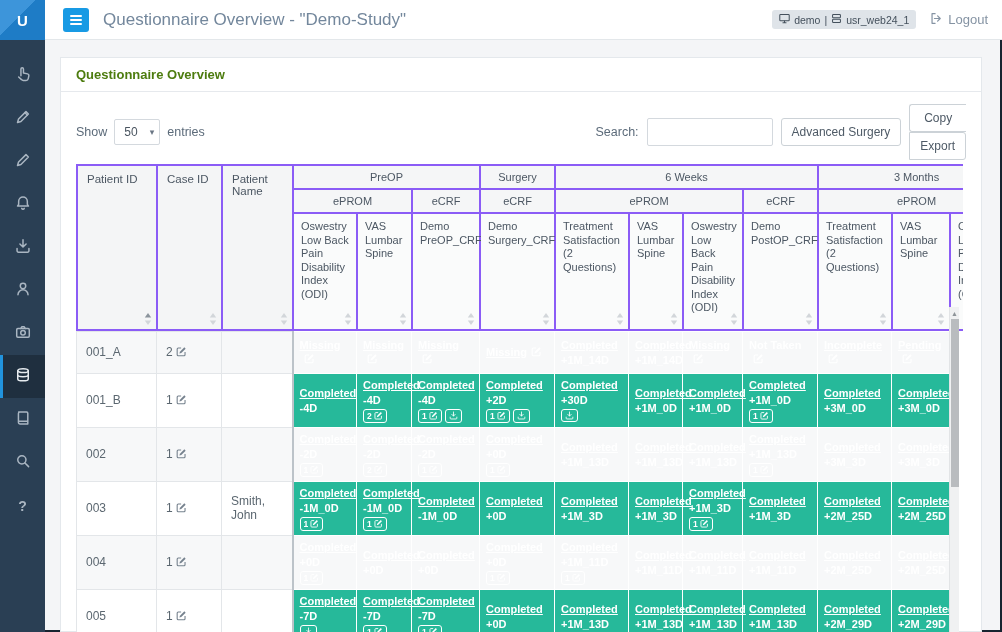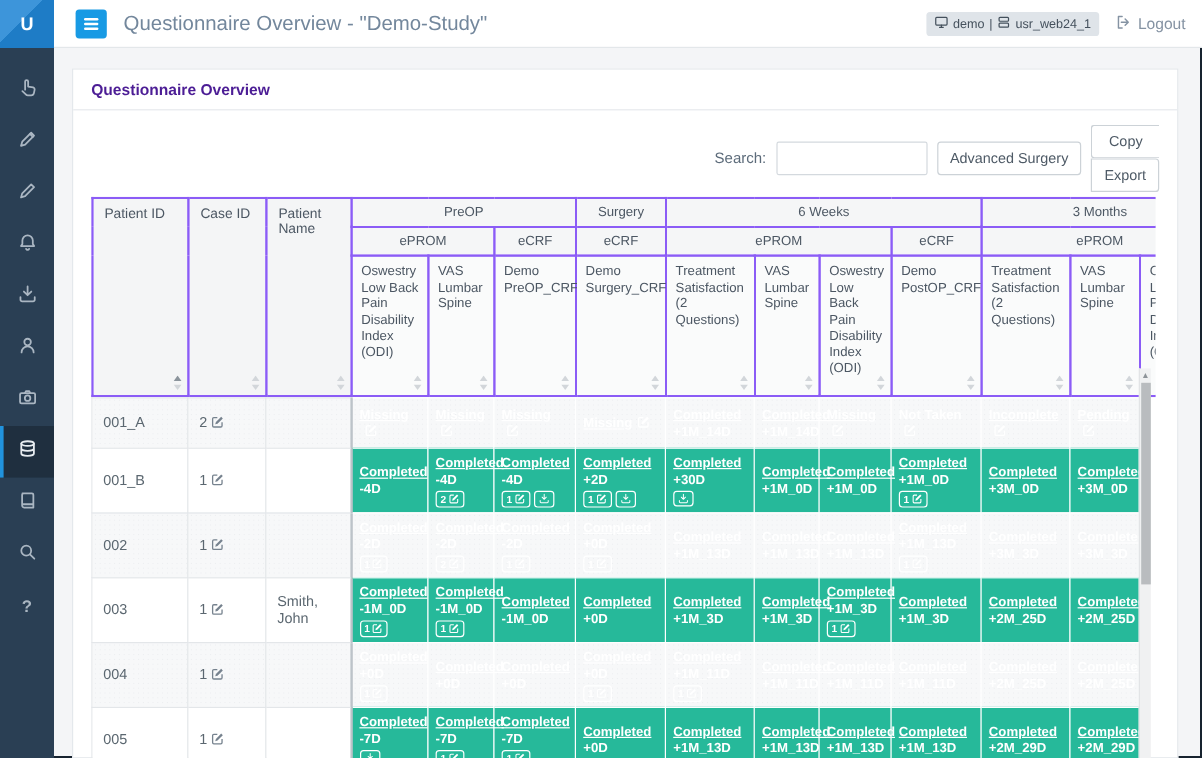--- a/index.html
+++ b/index.html
@@ -29,21 +29,21 @@
   .top-right { margin-left:auto; display:flex; align-items:center; gap:14px; }
   .session-badge { background:#dfe4e9; border-radius:3px; padding:3px 7px; font-size:10.5px; color:#44505c;
                    display:flex; align-items:center; gap:4px; cursor:pointer; }
   .session-badge svg { width:11px; height:11px; }
   .logout { display:flex; align-items:center; gap:5px; color:#8593a3; font-size:13px; text-decoration:none; cursor:pointer; }
   .logout svg { width:13px; height:13px; }
 
   
   .content { height:592px; overflow:hidden; padding:17px 20px 0 15px; }
   .panel { background:#fff; border:1px solid #e4e8ec; width:922px; height:575px; }
-  .panel-head { padding:9px 15px; font-size:13px; font-weight:bold; color:#4c1d95; border-bottom:1px solid #e6e9ed; }
+  .panel-head { padding:9px 15px; font-size:13px; font-weight:bold; color:#4d7c0f; border-bottom:1px solid #e6e9ed; }
   .controls { display:flex; align-items:center; padding:12px 15px 4px 15px; font-size:12.5px; color:#5c6b7a; }
   .show-group { display:flex; align-items:center; gap:7px; }
   .select { width:46px; height:26px; border:1px solid #d4d9de; border-radius:2px; background:#fff;
             display:flex; align-items:center; justify-content:space-between; padding:0 5px 0 9px; font-size:12px; color:#4a5560; cursor:pointer; }
   .select .caret { font-size:9px; color:#6a7684; }
   .search-group { margin-left:auto; display:flex; align-items:center; gap:8px; }
   .search-input { width:126px; height:28px; border:1px solid #d4d9de; border-radius:2px; padding:0 6px; font-size:12px; }
   .btn { height:28px; background:#fff; border:1px solid #ccd2d7; border-radius:3px; padding:0 10px;
          font-size:12px; color:#4e5a66; cursor:pointer; font-family:inherit; }
   .btn-group { display:flex;flex-direction:column; }
@@ -194,20 +194,28 @@
           <span>Logout</span>
         </a>
       </div>
     </header>
 
     <div class="content">
       <div class="panel">
         <div class="panel-head">Questionnaire Overview</div>
 
         <div class="controls">
+          <div class="show-group">
+            <span>Show</span>
+            <div class="select">
+              <span>50</span>
+              <span class="caret">▾</span>
+            </div>
+            <span>entries</span>
+          </div>
           <div class="search-group">
             <span>Search:</span>
             <input class="search-input" value="" style="">
             <button class="btn">Advanced Surgery</button>
             <div class="btn-group">
               <button class="btn">Copy</button>
               <button class="btn">Export</button>
             </div>
           </div>
         </div>

